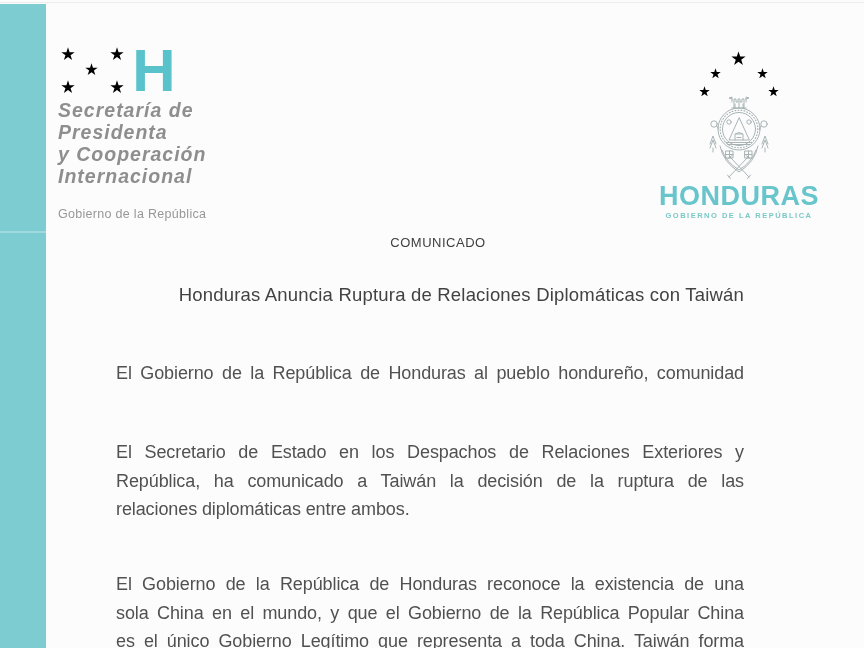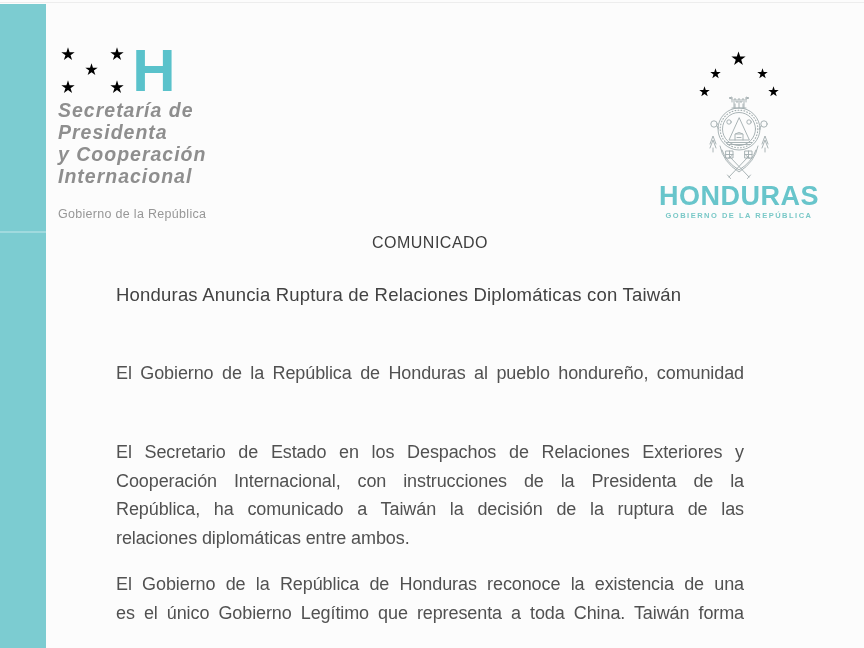--- a/index.html
+++ b/index.html
@@ -38,25 +38,25 @@
     position:absolute;left:644px;top:181px;width:190px;text-align:center;
     font-weight:bold;font-size:27px;letter-spacing:0.5px;color:#68c5cb;
   }
   .right-tagline{
     position:absolute;left:644px;top:211px;width:190px;text-align:center;
     font-weight:bold;font-size:7.5px;letter-spacing:1.5px;color:#79c8c7;
   }
 
   
   .doc-title{
-    position:absolute;left:116px;top:231px;width:628px;margin:0;text-align:center;
-    font-weight:400;font-size:16px;line-height:24px;letter-spacing:0.5px;color:#3e3e3e;
+    position:absolute;left:124px;top:231px;width:628px;margin:0;text-align:center;
+    font-weight:400;font-size:13px;line-height:24px;letter-spacing:0.5px;color:#3e3e3e;
   }
   .doc-subtitle{
-    position:absolute;left:116px;top:283px;width:628px;margin:0;text-align:left;
+    position:absolute;left:116px;top:283px;width:628px;margin:0;text-align:right;
     font-weight:400;font-size:18.5px;line-height:24px;letter-spacing:0.2px;color:#424242;
   }
   .para{
     position:absolute;left:116px;width:628px;
     font-size:18px;line-height:28.5px;letter-spacing:-0.1px;color:#515151;
   }
   .para .line{text-align:left;}
   .para .line.j{text-align:justify;text-align-last:justify;}
   .p1{top:359px;} .p2{top:438px;} .p3{top:570px;}
 </style>
@@ -155,23 +155,23 @@
   </div>
 
   <main>
     <h1 class="doc-title">COMUNICADO</h1>
     <h2 class="doc-subtitle">Honduras Anuncia Ruptura de Relaciones Diplomáticas con Taiwán</h2>
     <div class="para p1">
         <div class="line j">El Gobierno de la República de Honduras al pueblo hondureño, comunidad</div>
       </div>
     <div class="para p2">
         <div class="line j">El Secretario de Estado en los Despachos de Relaciones Exteriores y</div>
-        <div class="line j">Cooperación Internacional, con instrucciones de la Presidenta de la</div>
         <div class="line j">República, ha comunicado a Taiwán la decisión de la ruptura de las</div>
         <div class="line">relaciones diplomáticas entre ambos.</div>
       </div>
     <div class="para p3">
         <div class="line j">El Gobierno de la República de Honduras reconoce la existencia de una</div>
+        <div class="line j">sola China en el mundo, y que el Gobierno de la República Popular China</div>
         <div class="line j">es el único Gobierno Legítimo que representa a toda China. Taiwán forma</div>
       </div>
   </main>
 
 </div>
 
 </body></html>

